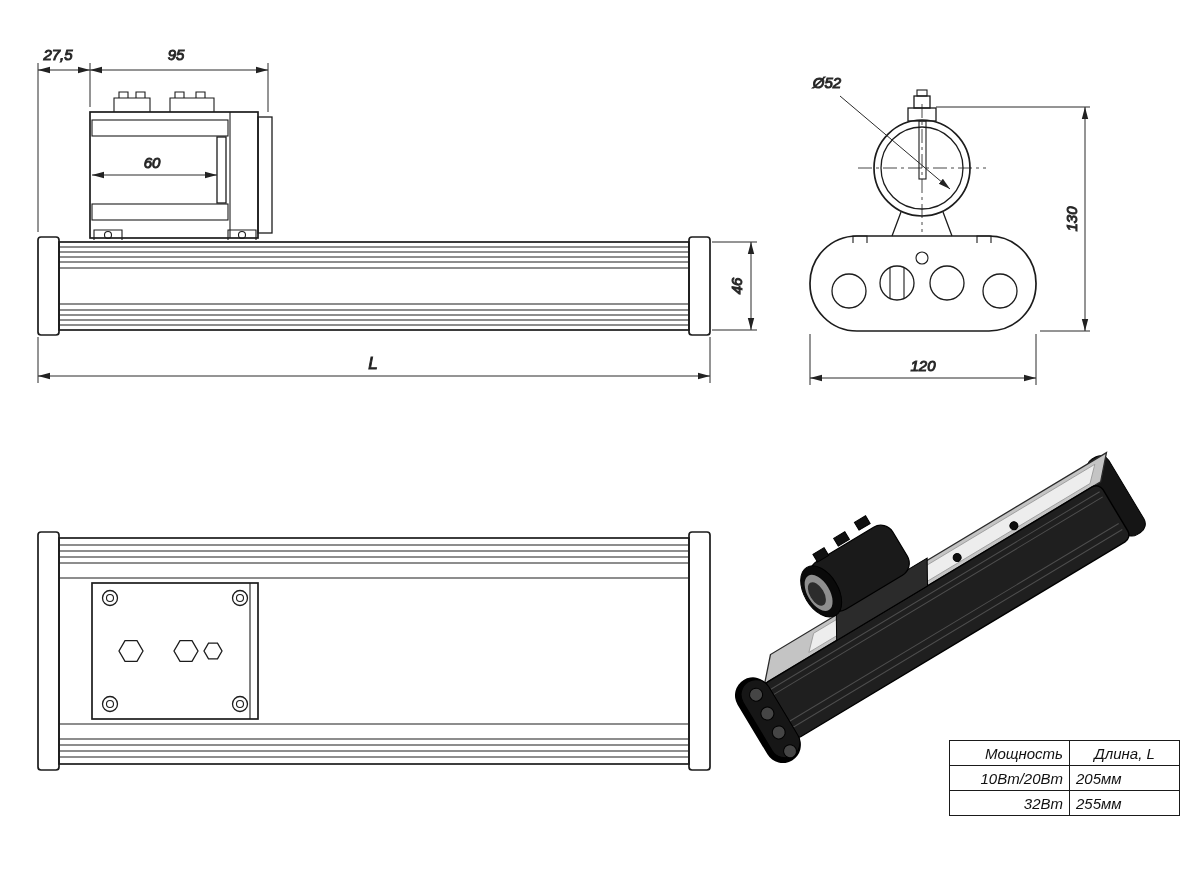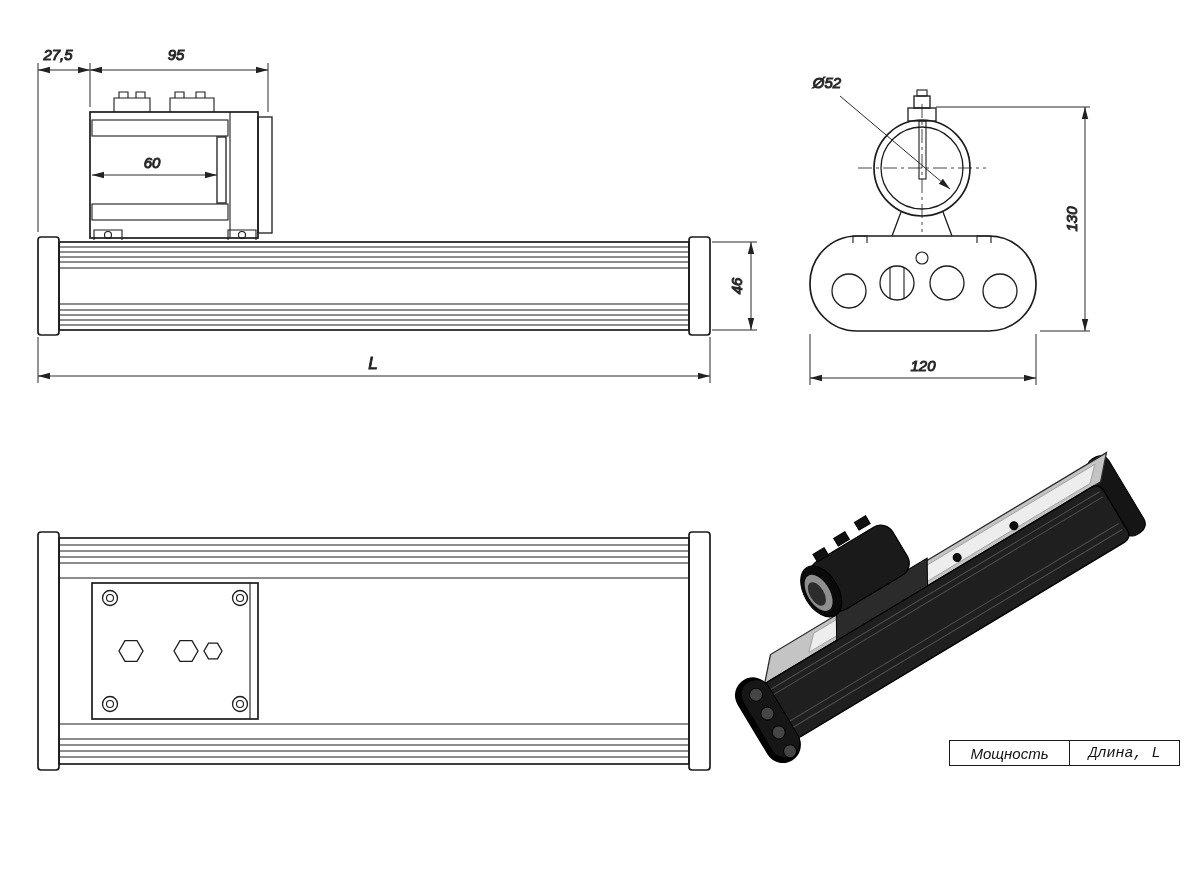--- a/index.html
+++ b/index.html
@@ -16,22 +16,22 @@
   .dim     { stroke:#2b2b2b; stroke-width:1; fill:none; }
   .center  { stroke:#333; stroke-width:0.9; fill:none; stroke-dasharray:14 4 3 4; }
   .dim-text { font:italic 15px "Liberation Sans", sans-serif; fill:#111; }
   .dim-text-lg { font:italic 17px "Liberation Sans", sans-serif; fill:#111; }
 
   
   .spec-table { position:absolute; left:949px; top:740px; border-collapse:collapse;
                 font:italic 15px "Liberation Sans", sans-serif; color:#111; background:#fff; }
   .spec-table th, .spec-table td { border:1px solid #1a1a1a; height:25px; padding:1px 6px; }
   .spec-table th { font-weight:normal; font-style:italic; text-align:center; }
-  .spec-table th:first-child, .spec-table td:first-child { width:120px; }
-  .spec-table th:last-child, .spec-table td:last-child { width:110px;font-family:Liberation Mono, monospace; }
+  .spec-table th:first-child, .spec-table td:first-child { width:120px;text-align:right; }
+  .spec-table th:last-child, .spec-table td:last-child { width:110px; }
   .spec-table td { text-align:left; }
 </style>
 </head>
 <body>
 
 <div class="canvas">
 <svg class="drawing" width="1186" height="875" viewBox="0 0 1186 875">
   <defs>
     <marker id="arrow" viewBox="0 0 12 8" refX="12" refY="4" markerWidth="12" markerHeight="8" orient="auto-start-reverse">
       <path d="M0,0.8 L12,4 L0,7.2 Z" fill="#222"></path>
@@ -190,15 +190,23 @@
 </svg>
 
 <table class="spec-table">
   <thead>
     <tr>
       <th>Мощность</th>
       <th>Длина, L</th>
     </tr>
   </thead>
   <tbody>
+    <tr>
+      <td>10Вт/20Вт</td>
+      <td>205мм</td>
+    </tr>
+    <tr>
+      <td>32Вт</td>
+      <td>255мм</td>
+    </tr>
   </tbody>
 </table>
 </div>
 
 </body></html>

